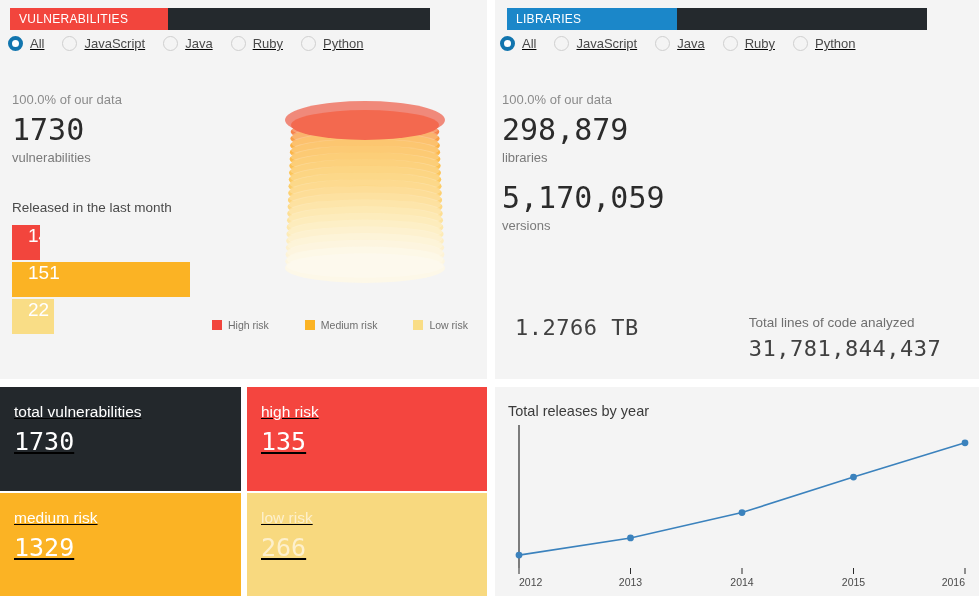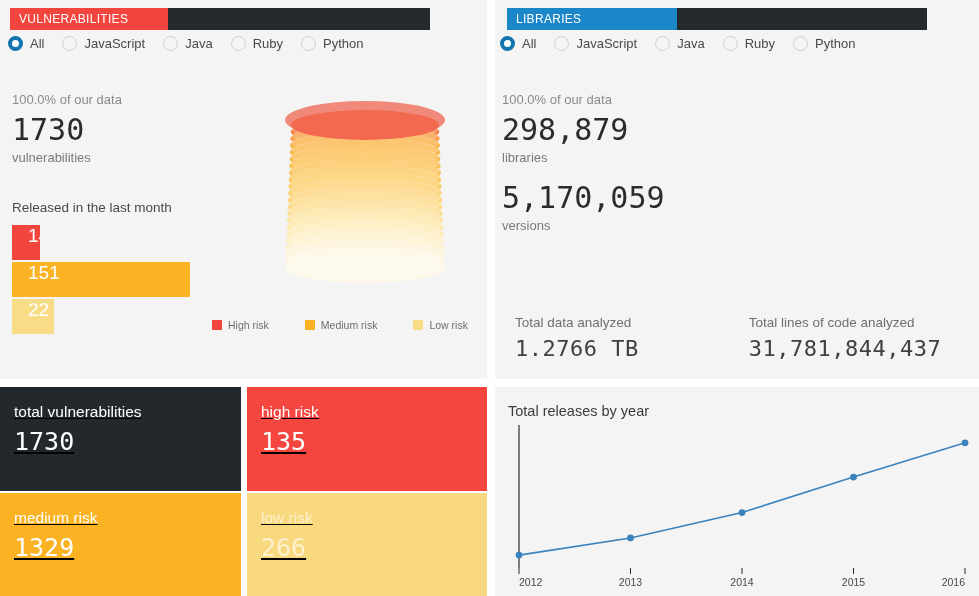--- a/index.html
+++ b/index.html
@@ -58,20 +58,21 @@
     display: flex;
     align-items: center;
   }
   #filters-vulnerabilities { left: 8px; }
   #filters-libraries { left: 500px; }
   .radio-item {
     display: flex;
     align-items: flex-start;
     margin-right: 18px;
     cursor: pointer;
+    text-decoration: underline;
   }
   .radio-dot {
     width: 15px;
     height: 15px;
     border-radius: 50%;
     box-sizing: border-box;
     border: 1.5px solid #cfcfcf;
     background: #f4f4f4;
     margin-right: 7px;
     flex: 0 0 auto;
@@ -396,21 +397,20 @@
       <div class="stat-caption">100.0% of our data</div>
       <div class="stat-big">298,879</div>
       <div class="stat-unit">libraries</div>
       <div class="spacer"></div>
       <div class="stat-big">5,170,059</div>
       <div class="stat-unit">versions</div>
     </div>
 
     <div class="totals-row">
       <div class="total-cell" id="total-data">
-        <div class="total-label">Total data analyzed</div>
         <div class="total-value">1.2766 TB</div>
       </div>
       <div class="total-cell" id="total-loc">
         <div class="total-label">Total lines of code analyzed</div>
         <div class="total-value">31,781,844,437</div>
       </div>
     </div>
   </div>
 
   <div class="tile" id="tile-total">

